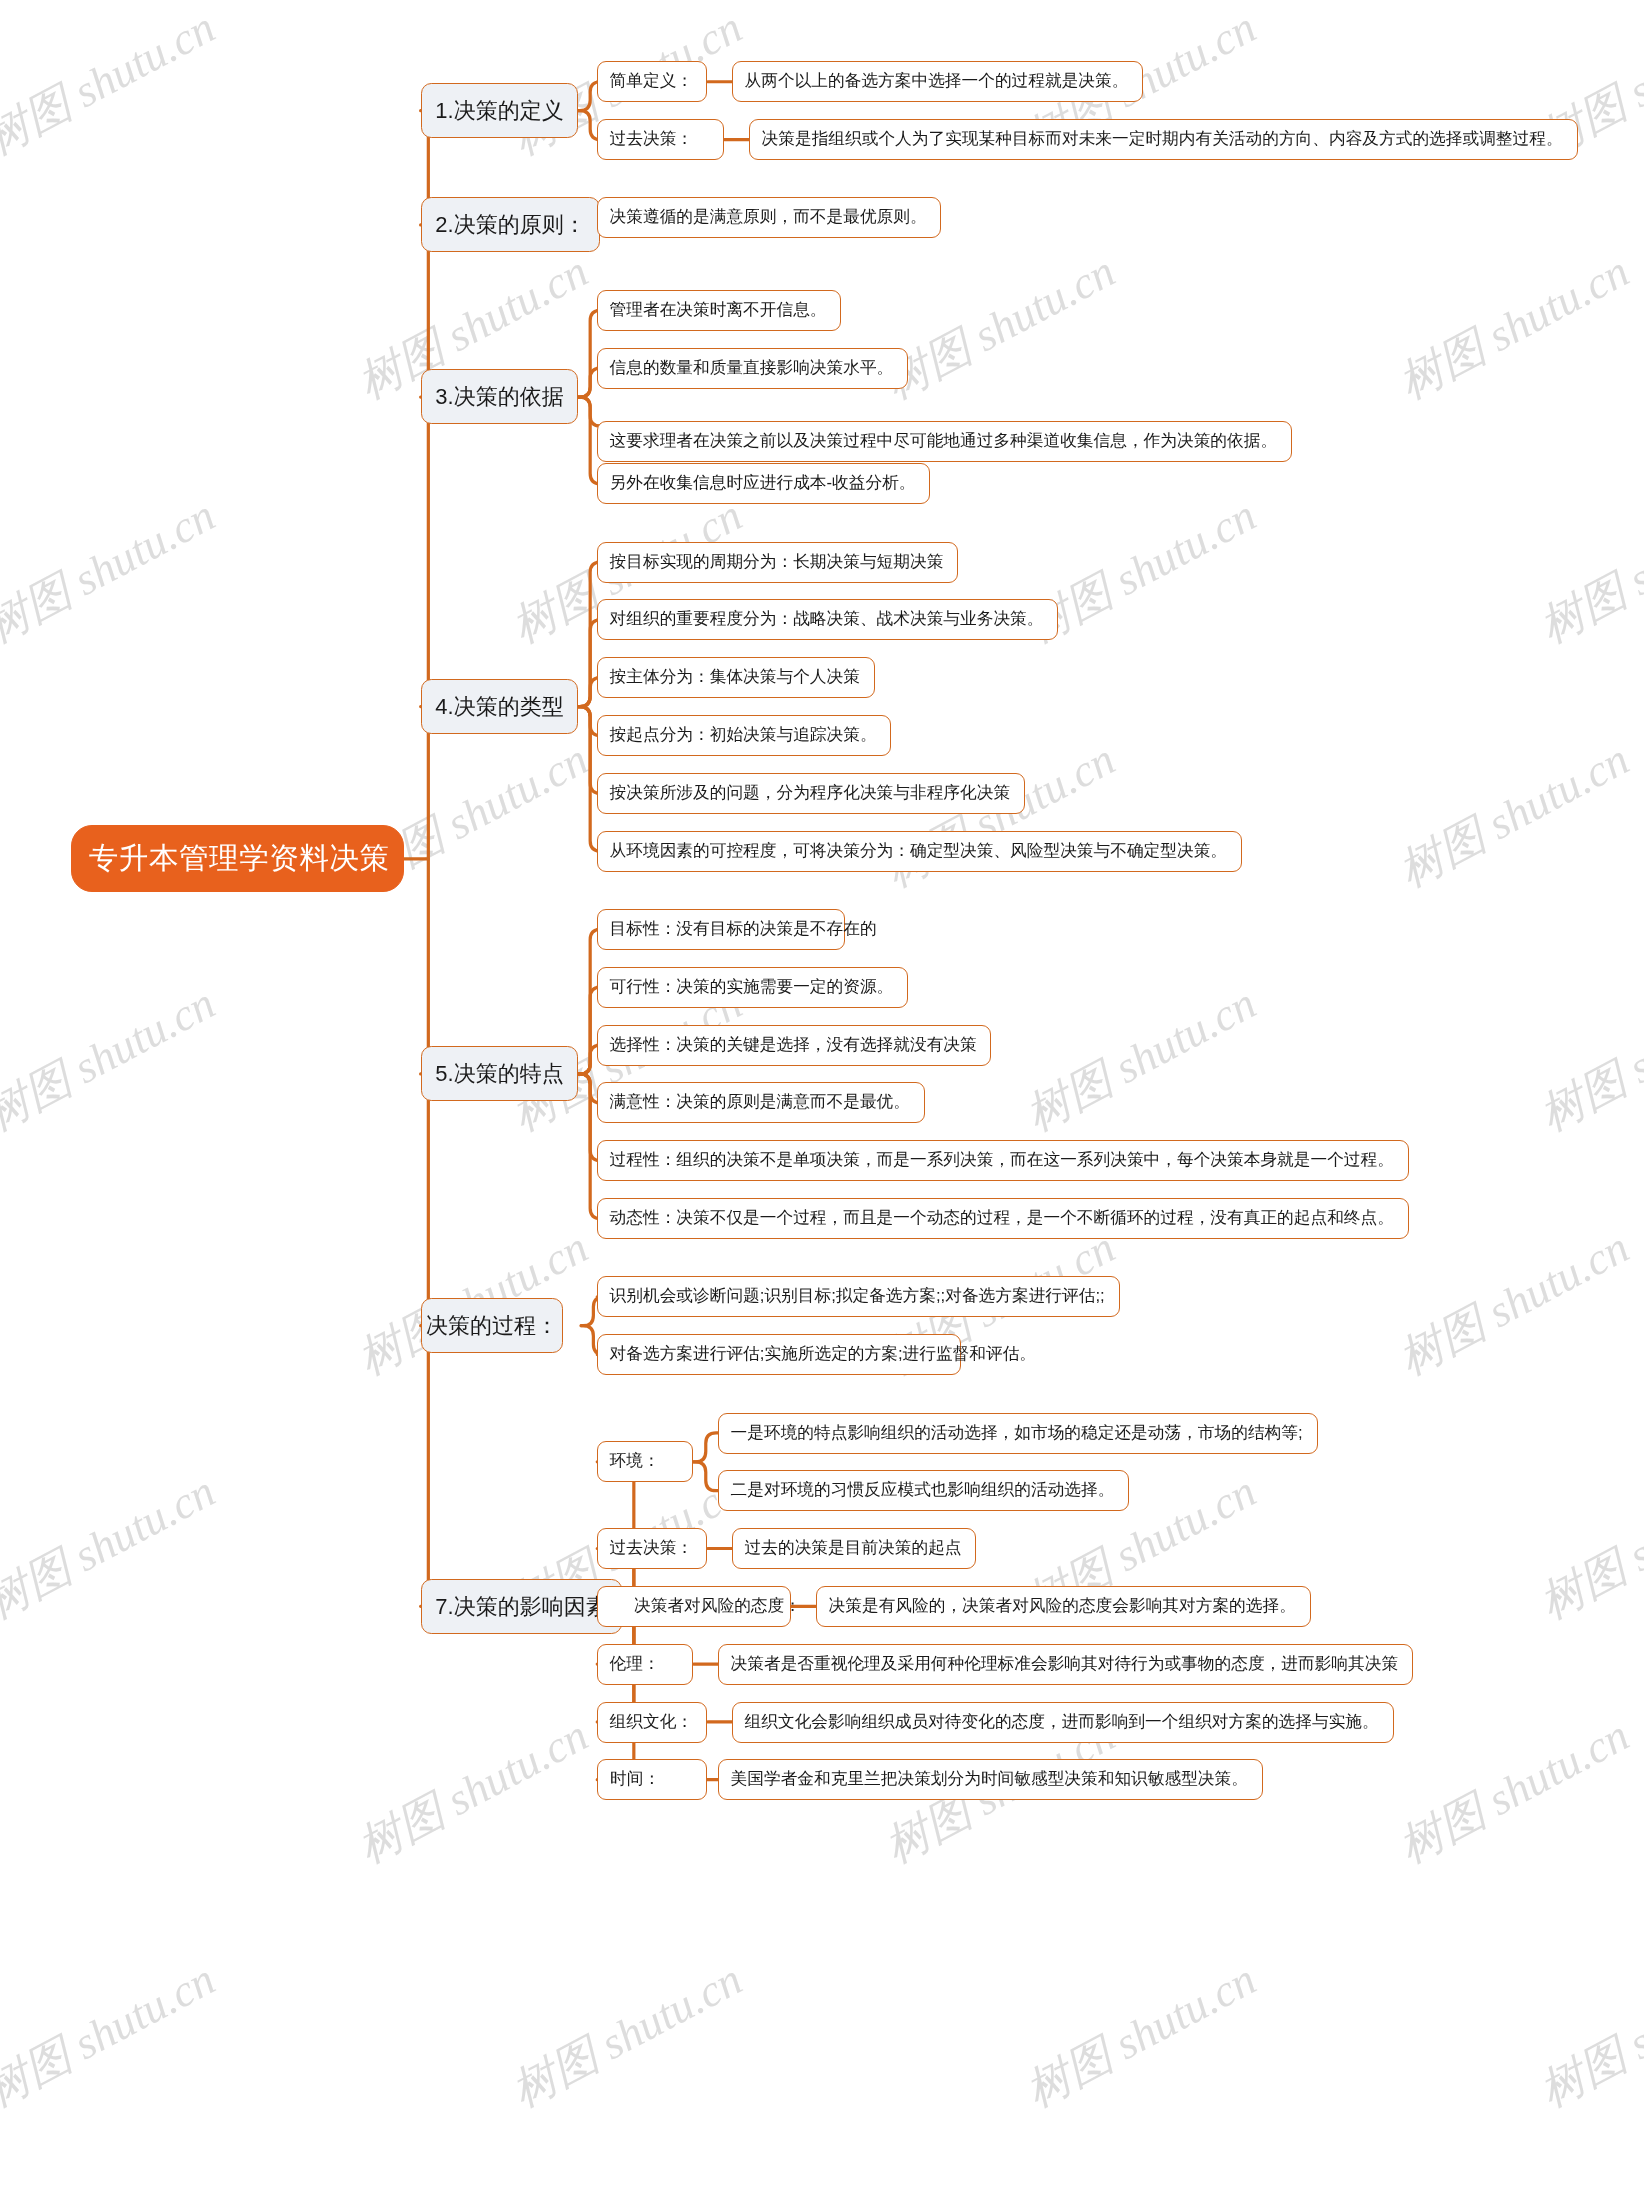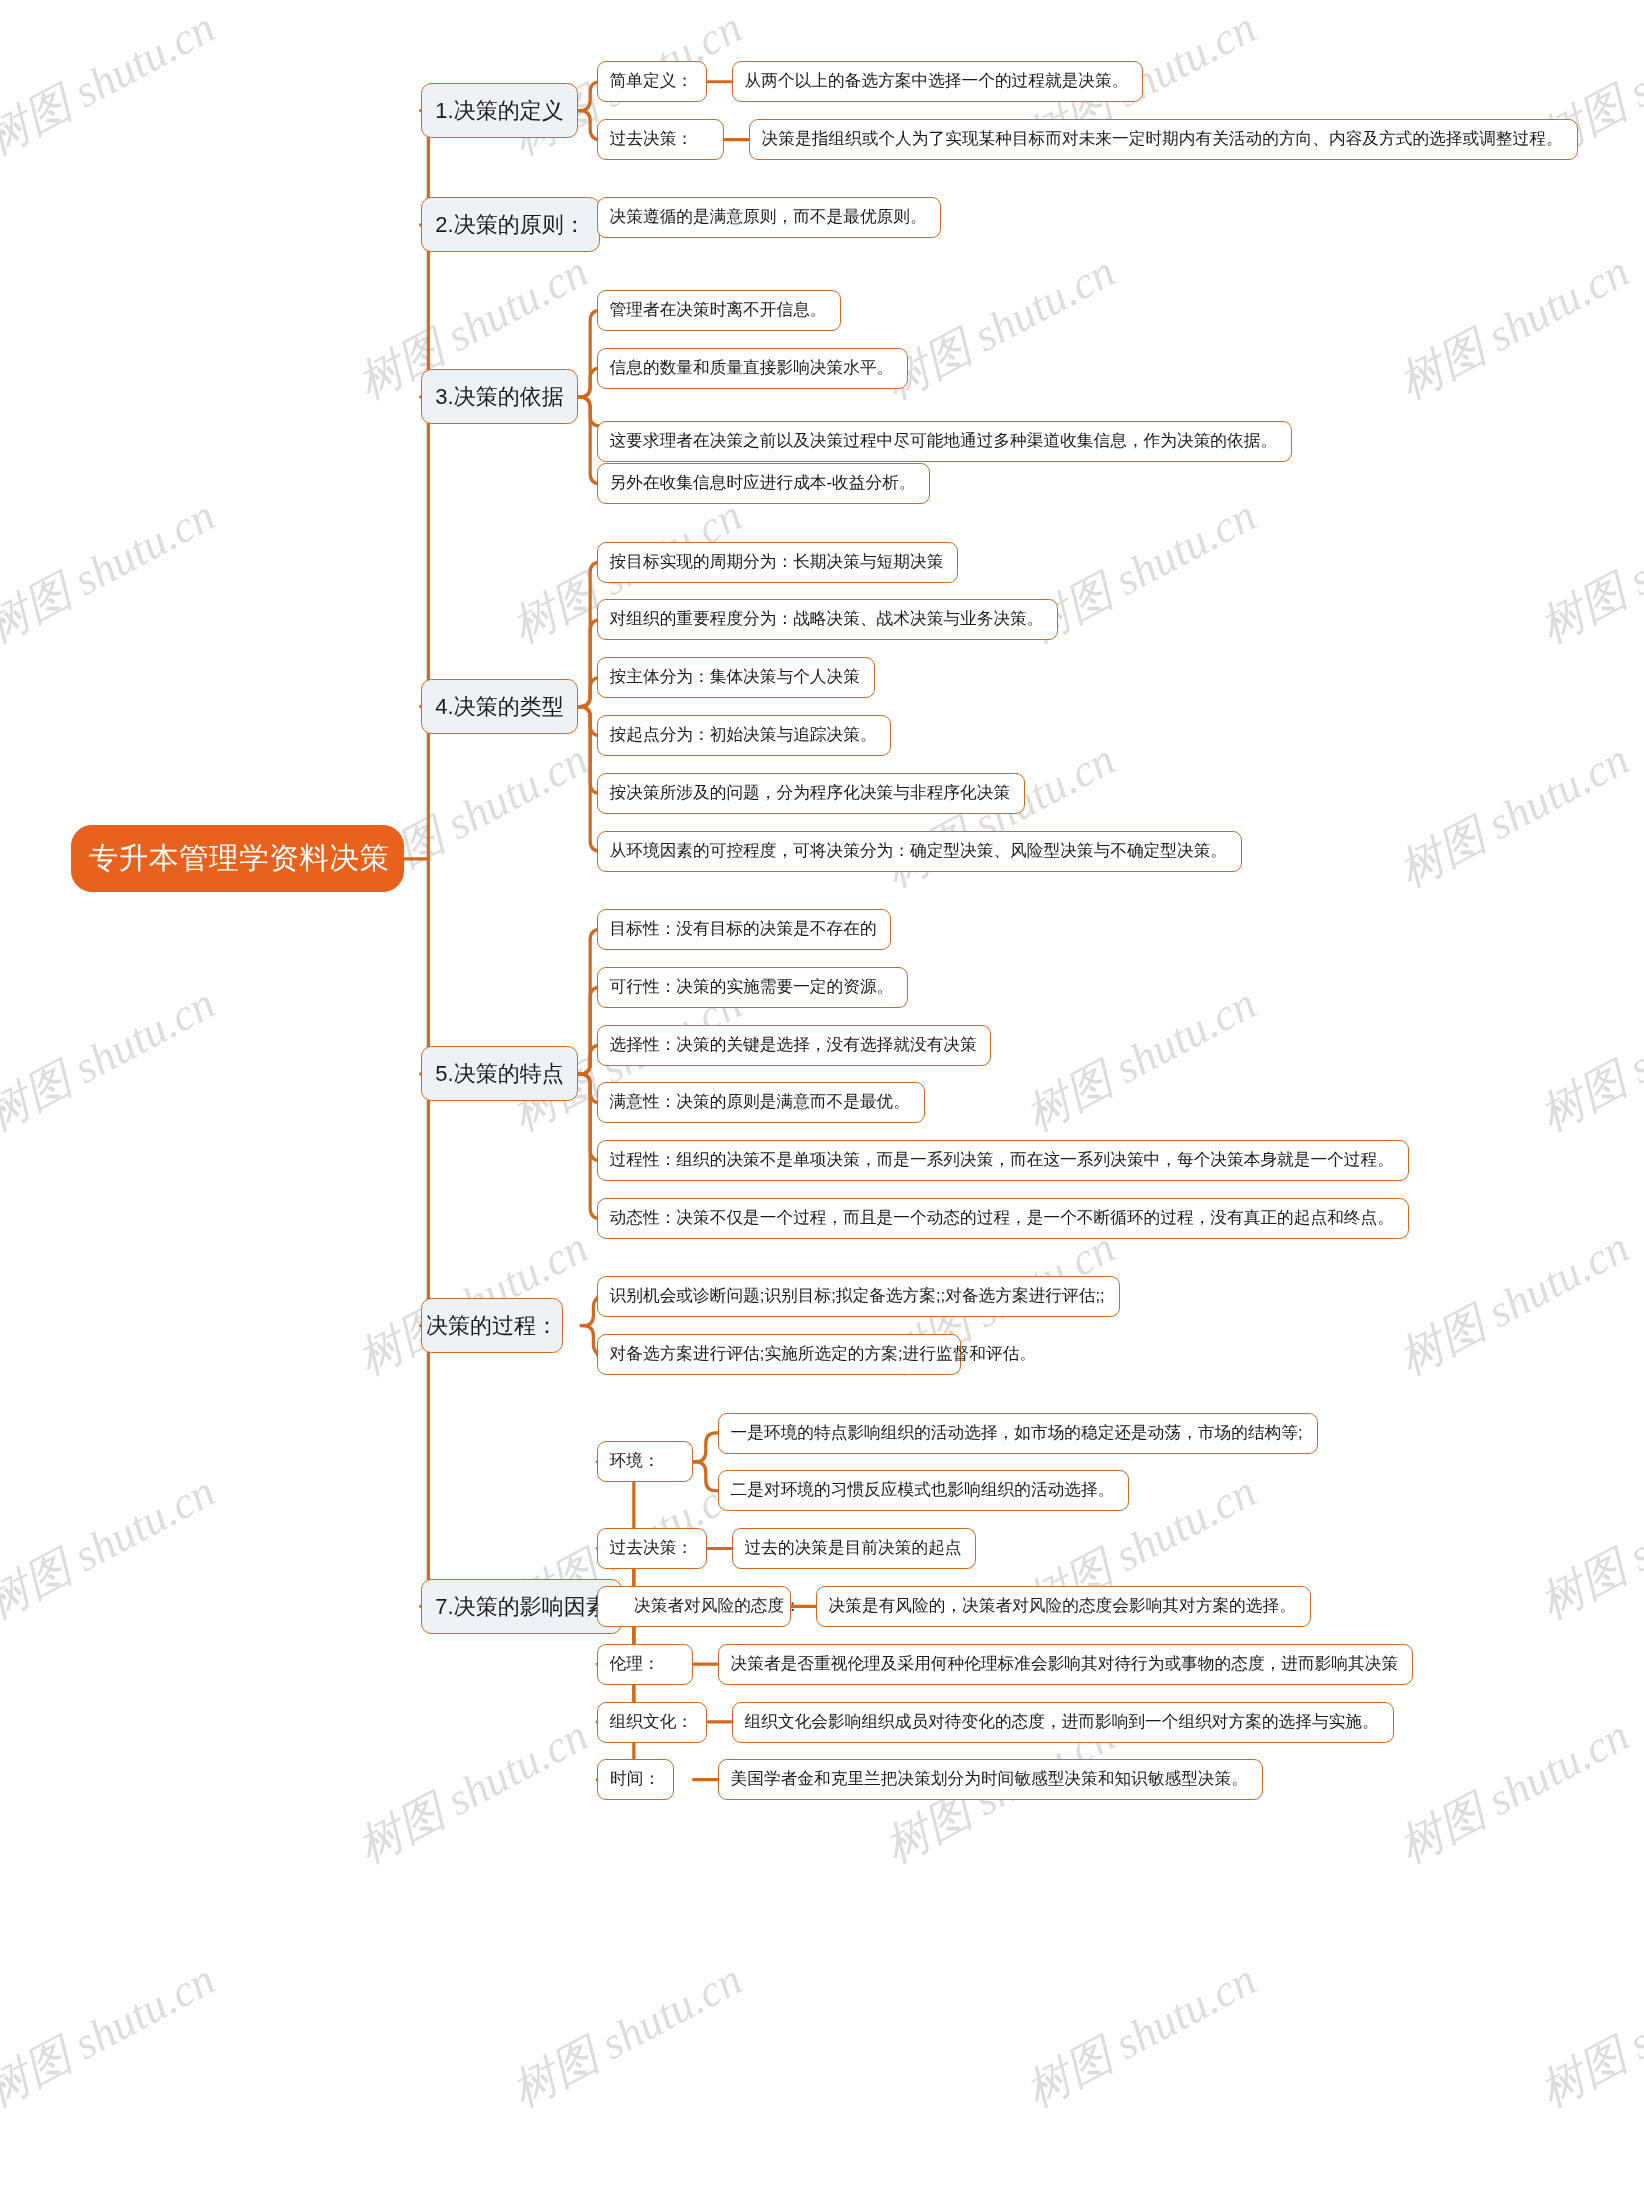--- a/index.html
+++ b/index.html
@@ -220,21 +220,21 @@
     </div>
     <div class="node lvl2" style="left: 597px; top: 773px; width: 428px; height: 41px;">
       <span class="leaf-text">按决策所涉及的问题，分为程序化决策与非程序化决策</span>
     </div>
     <div class="node lvl2" style="left: 597px; top: 831px; width: 645px; height: 41px;">
       <span class="leaf-text">从环境因素的可控程度，可将决策分为：确定型决策、风险型决策与不确定型决策。</span>
     </div>
     <div class="node lvl1" style="left: 421px; top: 1046px; width: 157px; height: 55px;">
       <span class="leaf-text">5.决策的特点</span>
     </div>
-    <div class="node lvl2" style="left: 597px; top: 909px; width: 294px; height: 41px;">
+    <div class="node lvl2" style="left: 597px; top: 909px; width: 248px; height: 41px;">
       <span class="leaf-text">目标性：没有目标的决策是不存在的</span>
     </div>
     <div class="node lvl2" style="left: 597px; top: 967px; width: 311px; height: 41px;">
       <span class="leaf-text">可行性：决策的实施需要一定的资源。</span>
     </div>
     <div class="node lvl2" style="left: 597px; top: 1025px; width: 394px; height: 41px;">
       <span class="leaf-text">选择性：决策的关键是选择，没有选择就没有决策</span>
     </div>
     <div class="node lvl2" style="left: 597px; top: 1082px; width: 328px; height: 41px;">
       <span class="leaf-text">满意性：决策的原则是满意而不是最优。</span>
@@ -283,21 +283,21 @@
     </div>
     <div class="node lvl3" style="left: 718px; top: 1644px; width: 695px; height: 41px;">
       <span class="leaf-text">决策者是否重视伦理及采用何种伦理标准会影响其对待行为或事物的态度，进而影响其决策</span>
     </div>
     <div class="node lvl2" style="left: 597px; top: 1702px; width: 110px; height: 41px;">
       <span class="leaf-text">组织文化：</span>
     </div>
     <div class="node lvl3" style="left: 732px; top: 1702px; width: 662px; height: 41px;">
       <span class="leaf-text">组织文化会影响组织成员对待变化的态度，进而影响到一个组织对方案的选择与实施。</span>
     </div>
-    <div class="node lvl2" style="left: 597px; top: 1759px; width: 77px; height: 41px; padding-left: 12px;">
+    <div class="node lvl2" style="left: 597px; top: 1759px; width: 110px; height: 41px; padding-left: 12px;">
       <span class="leaf-text">时间：</span>
     </div>
     <div class="node lvl3" style="left: 718px; top: 1759px; width: 545px; height: 41px;">
       <span class="leaf-text">美国学者金和克里兰把决策划分为时间敏感型决策和知识敏感型决策。</span>
     </div>
     <div class="node root" style="left: 71px; top: 825px; width: 333px; height: 67px; border-radius: 21px;">
       <span class="leaf-text">专升本管理学资料决策</span>
     </div>
   </div>
 

